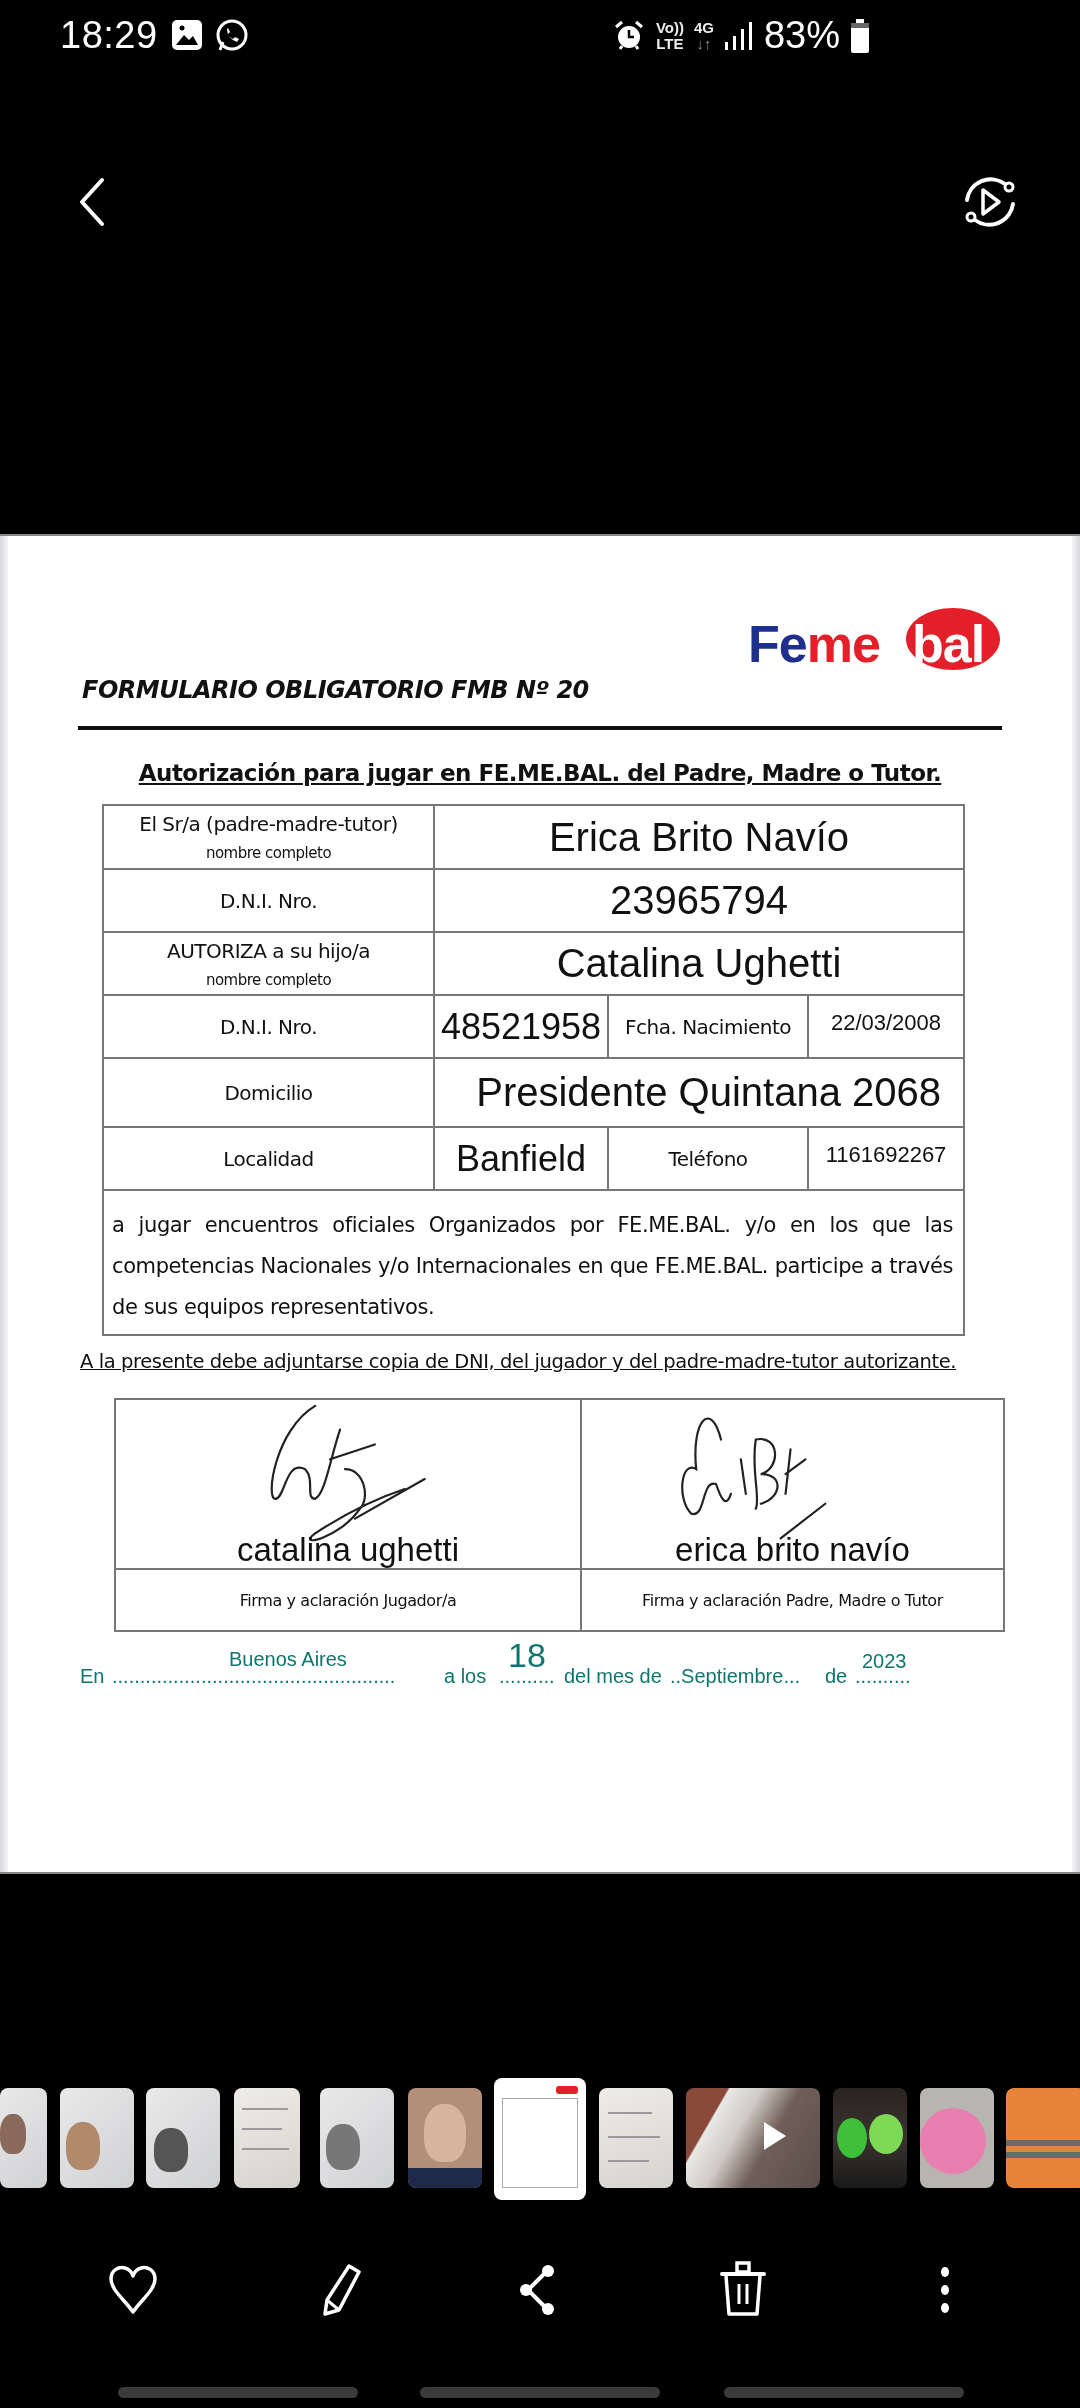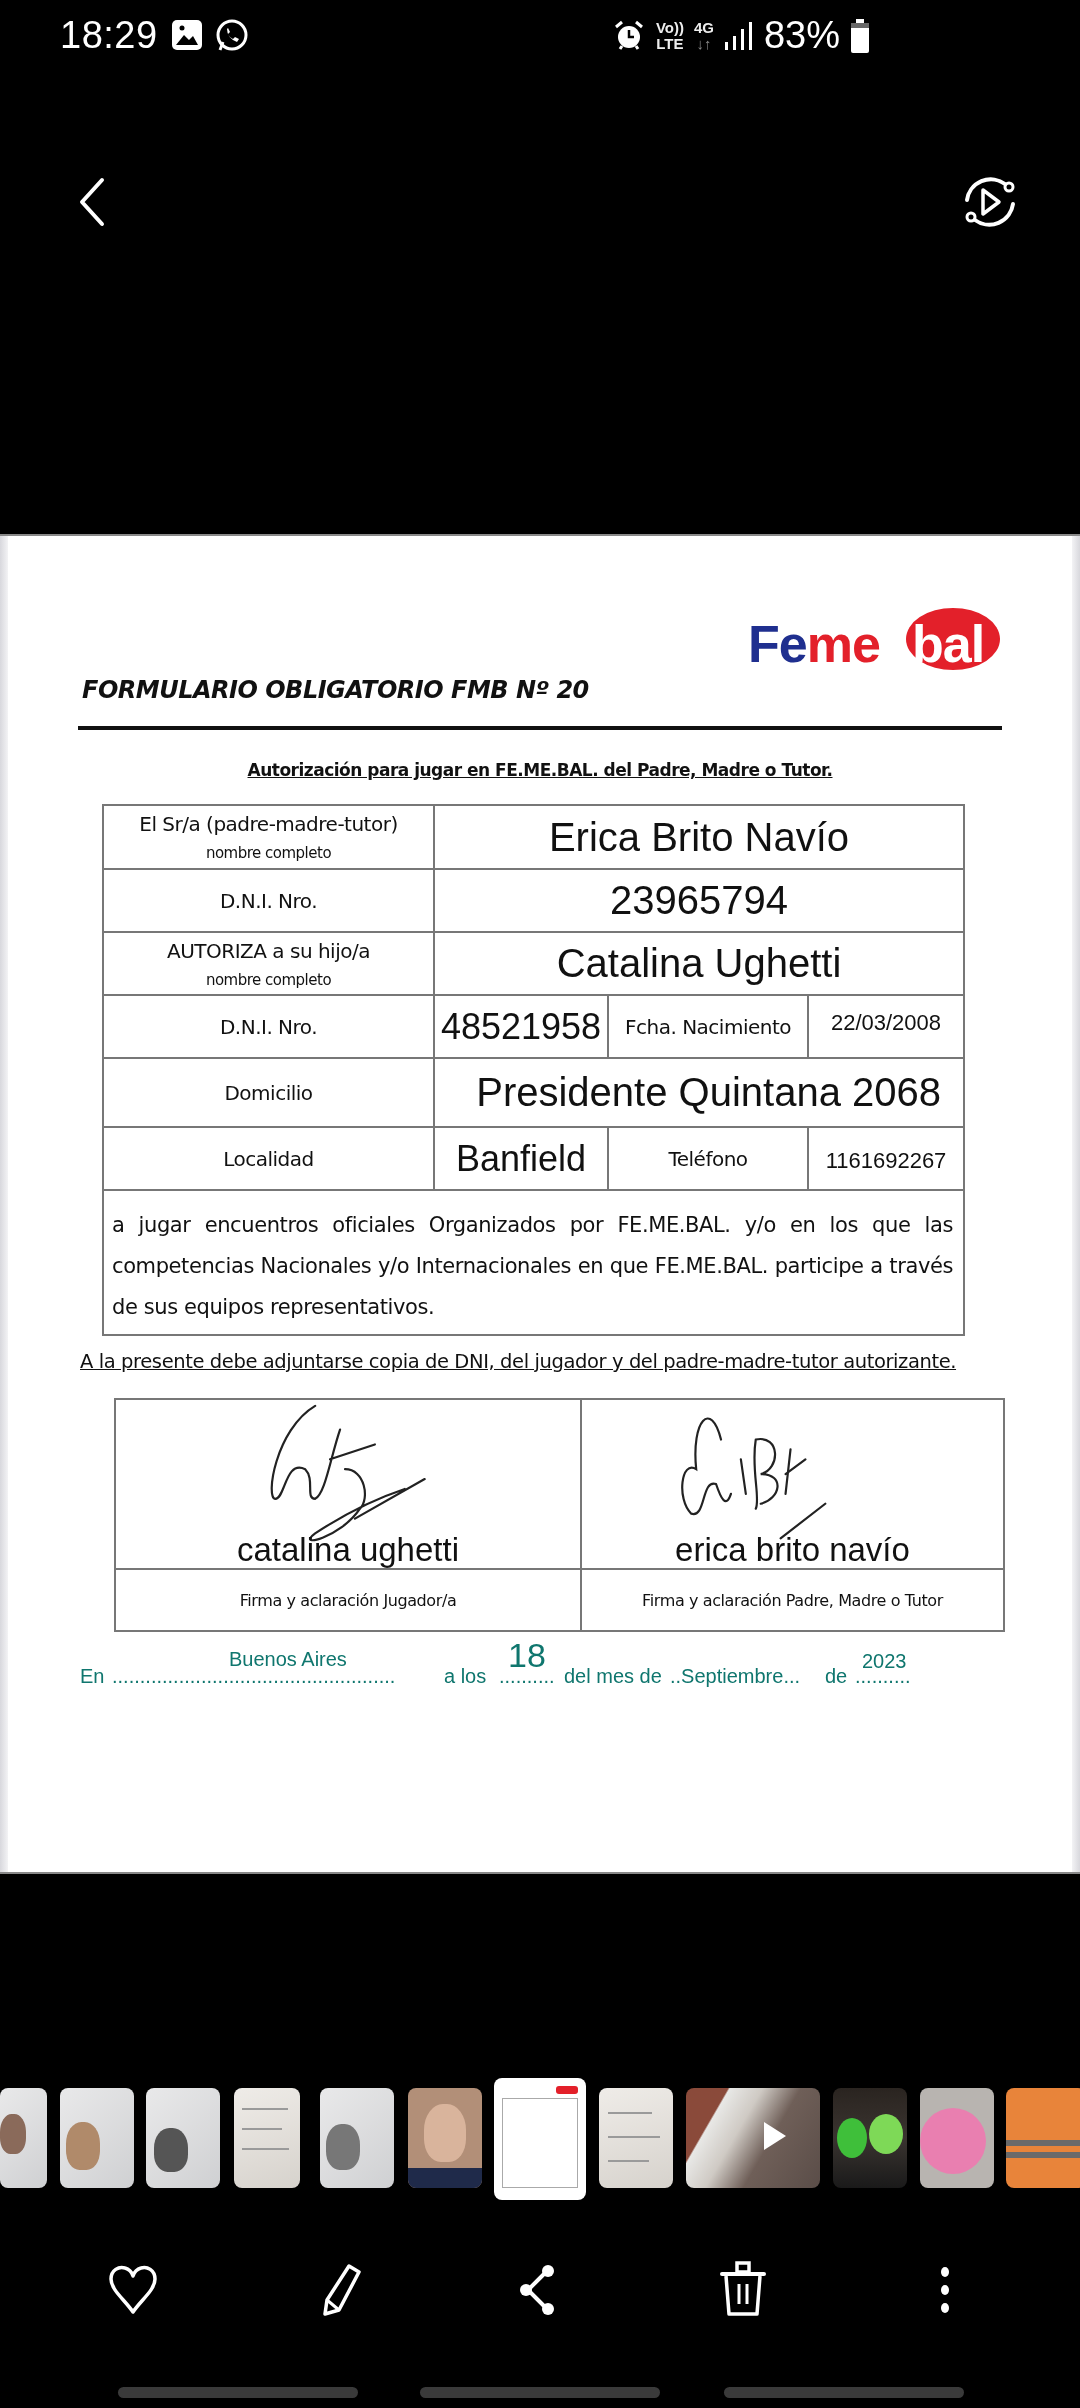--- a/index.html
+++ b/index.html
@@ -25,21 +25,21 @@
   .doc-edge-right { position: absolute; right: 0; top: 0; width: 8px; height: 100%; background: linear-gradient(to left, #d8d8dd, #f3f3f5); }
 
   .logo { position: absolute; left: 748px; top: 72px; height: 66px; width: 250px; }
   .logo-fe { position: absolute; left: 0; top: 6px; font-size: 52px; font-weight: bold; color: #1f2f8f; letter-spacing: -1px; font-family: "Liberation Sans", sans-serif; }
   .logo-me { color: #e3202a; }
   .logo-ellipse { position: absolute; left: 158px; top: 0; width: 94px; height: 62px; border-radius: 50%; background: #e3202a; }
   .logo-bal { position: absolute; left: 164px; top: 6px; font-size: 52px; font-weight: bold; color: #fff; letter-spacing: -1px; }
 
   .form-title { position: absolute; left: 82px; top: 140px; font-size: 24px; font-weight: bold; font-style: italic; color: #111; font-family: "DejaVu Sans", sans-serif; letter-spacing: -0.5px; }
   .title-rule { position: absolute; left: 78px; top: 190px; width: 924px; height: 4px; background: #111; }
-  .subtitle { position: absolute; left: 0; width: 1080px; top: 224px; text-align: center; font-size: 17px; font-weight: bold; text-decoration: underline; color: #111; font-family: "DejaVu Sans", sans-serif; letter-spacing: -0.5px; }
+  .subtitle { position: absolute; left: 0; width: 1080px; top: 224px; text-align: center; font-size: 23px; font-weight: bold; text-decoration: underline; color: #111; font-family: "DejaVu Sans", sans-serif; letter-spacing: -0.5px; }
 
   table.auth { position: absolute; left: 102px; top: 268px; width: 863px; border-collapse: collapse; }
   table.auth td { border: 2px solid #777; text-align: center; vertical-align: middle; color: #111; }
   .lbl { font-size: 20px; font-family: "DejaVu Sans", sans-serif; letter-spacing: -0.5px; }
   .lbl-sub { display: block; font-size: 15px; margin-top: 8px; letter-spacing: -0.5px; }
   .val-xl { font-size: 40px; font-family: "Liberation Sans", sans-serif; }
   .val-l { font-size: 36px; }
   .val-s { font-size: 22px; }
   .val-right { text-align: right !important; padding-right: 22px; }
   .para { text-align: justify !important; text-align-last: left; padding: 14px 10px 6px 8px; font-size: 21px; line-height: 41px; font-family: "DejaVu Sans", sans-serif; letter-spacing: -0.4px; }
@@ -179,21 +179,21 @@
       <td class="val-s" style="vertical-align:top;padding-top:14px">22/03/2008</td>
     </tr>
     <tr style="height:69px">
       <td class="lbl">Domicilio</td>
       <td colspan="3" class="val-xl val-right">Presidente Quintana 2068</td>
     </tr>
     <tr style="height:63px">
       <td class="lbl">Localidad</td>
       <td class="val-l">Banfield</td>
       <td class="lbl">Teléfono</td>
-      <td class="val-s" style="vertical-align:top;padding-top:20px">1161692267</td>
+      <td class="val-s" style="vertical-align:top;padding-top:14px">1161692267</td>
     </tr>
     <tr>
       <td colspan="4" class="para">a jugar encuentros oficiales Organizados por FE.ME.BAL. y/o en los que las competencias Nacionales y/o Internacionales en que FE.ME.BAL. participe a través de sus equipos representativos.</td>
     </tr>
   </tbody>
     </table>
 
   <div class="attach-note">A la presente debe adjuntarse copia de DNI, del jugador y del padre-madre-tutor autorizante.</div>
 
   <table class="sig">

